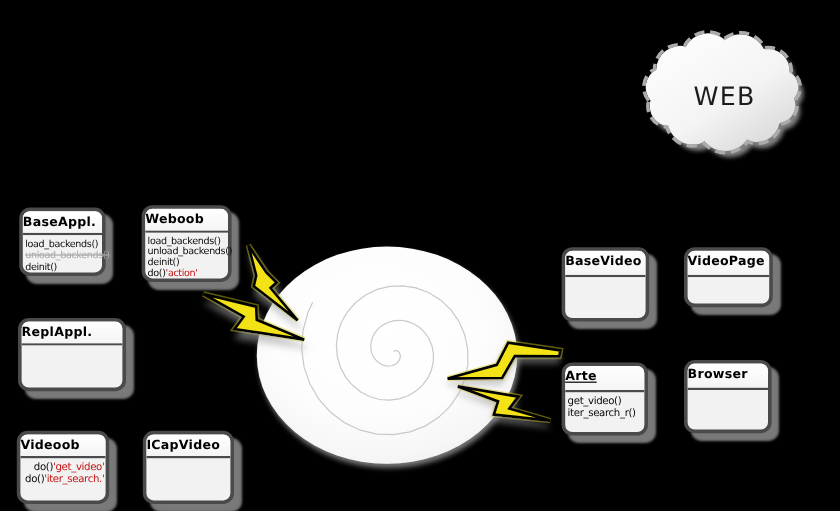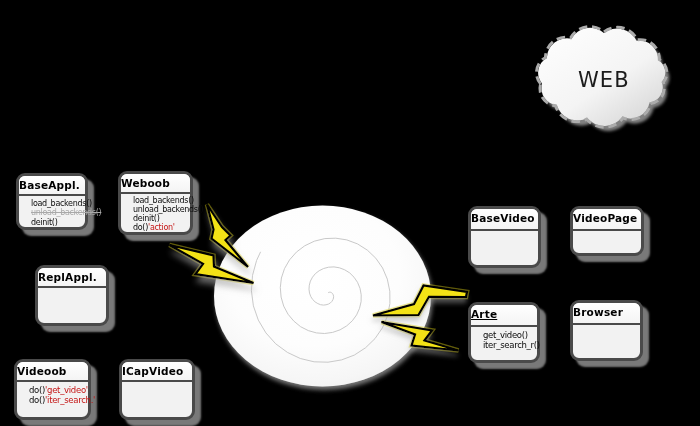--- a/index.html
+++ b/index.html
@@ -5,21 +5,21 @@
   html,body{margin:0;padding:0;}
   body{width:700px;height:426px;background:#000;overflow:hidden;position:relative;
        font-family:"DejaVu Sans","Liberation Sans",sans-serif;}
   #scene{position:absolute;left:0;top:0;}
   .uml{position:absolute;box-sizing:border-box;background:#f2f2f2;border:3px solid #4a4a4a;
        border-radius:9px;box-shadow:6px 6px 2px rgba(128,128,128,0.95);}
   .uml .title{box-sizing:border-box;background:linear-gradient(#ffffff,#f4f4f4);
        border-bottom:2.5px solid #4a4a4a;border-radius:6px 6px 0 0;
        font-weight:bold;font-size:10.5px;color:#000;
        height:20px;line-height:18px;letter-spacing:0.2px;}
-  .uml .cbody{padding:3px 1px 0 12px;font-size:8px;line-height:9.3px;color:#0a0a0a;
+  .uml .cbody{padding:3px 1px 0 2px;font-size:8px;line-height:9.3px;color:#0a0a0a;
        letter-spacing:-0.3px;white-space:nowrap;}
   .deprecated{color:#a9a9a9;text-decoration:line-through;}
   .red{color:#c41414;}
 </style>
 </head>
 <body>
 
 <svg id="scene" width="700" height="426" viewBox="0 0 700 426">
   <defs>
     <radialGradient id="ballGrad" cx="0.46" cy="0.38" r="0.72">
@@ -90,21 +90,21 @@
 <div class="uml" style="left:118px;top:171px;width:75px;height:64px;">
   <div class="title">Weboob</div>
   <div class="cbody" style="padding-top:2px;line-height:9.1px;">
     <div>load_backends()</div>
     <div>unload_backends()</div>
     <div>deinit()</div>
     <div><span>do()</span><span class="red">'action'</span></div>
   </div>
 </div>
 
-<div class="uml" style="left:15px;top:265px;width:74px;height:61px;margin-left:20px;">
+<div class="uml" style="left:15px;top:265px;width:90px;height:61px;">
   <div class="title">ReplAppl.</div>
   <div class="cbody"></div>
 </div>
 
 <div class="uml" style="left:14px;top:359px;width:77px;height:61px;">
   <div class="title">Videoob</div>
   <div class="cbody" style="font-size:8.5px;line-height:10px;text-align:right;">
     <div><span>do()</span><span class="red">'get_video'</span></div>
     <div><span>do()</span><span class="red">'iter_search.'</span></div>
   </div>

